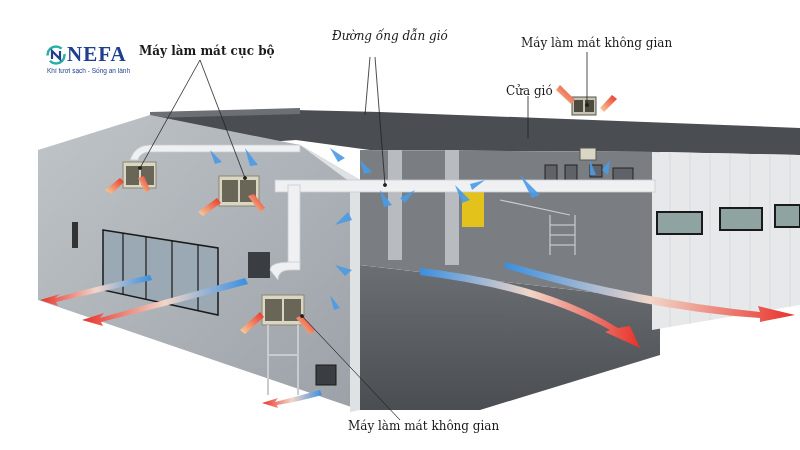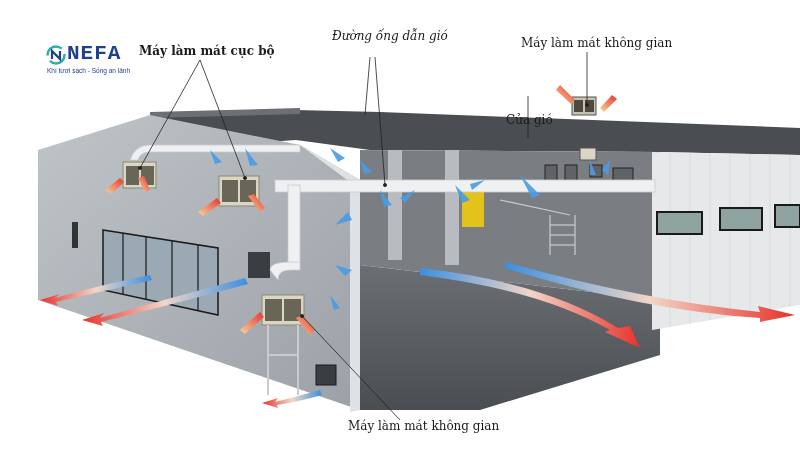--- a/index.html
+++ b/index.html
@@ -1,19 +1,19 @@
 <!DOCTYPE html>
 <html><head>
   <meta charset="utf-8">
   <style>
     html, body { margin:0; padding:0; }
     body { width:800px; height:450px; background:#ffffff; position:relative; overflow:hidden; font-family:"Liberation Serif", serif; }
     .label { position:absolute; font-size:12px; color:#1a1a1a; white-space:nowrap; font-family:"DejaVu Serif", "Liberation Serif", serif; }
     .logo { position:absolute; left:45px; top:44px; }
-    .logo-word { position:absolute; left:22px; top:-2px; font-family:Liberation Mono, monospace; font-weight:bold; font-size:21px; color:#1f3f8f; letter-spacing:1px; }
+    .logo-word { position:absolute; left:22px; top:-2px; font-family:Liberation Serif, serif; font-weight:bold; font-size:21px; color:#1f3f8f; letter-spacing:1px; }
     .logo-tag { position:absolute; left:2px; top:23px; font-family:"Liberation Sans", sans-serif; font-size:6.5px; color:#1f3f8f; white-space:nowrap; }
     svg { position:absolute; left:0; top:0; }
   </style>
 </head>
 <body>
 
 <svg width="800" height="450" viewBox="0 0 800 450">
   <defs>
     <linearGradient id="airGrad" x1="0" y1="0" x2="1" y2="0">
       <stop offset="0" stop-color="#3a8fe0"></stop>
@@ -197,14 +197,14 @@
     <circle cx="11" cy="11" r="8.5" fill="none" stroke="#2bb0a6" stroke-width="2.5" stroke-dasharray="20 6"></circle>
     <path d="M7,15 L7,7 L15,15 L15,7" fill="none" stroke="#1f3f8f" stroke-width="2.2"></path>
   </svg>
   <span class="logo-word">NEFA</span>
   <span class="logo-tag">Khí tươi sạch - Sống an lành</span>
 </div>
 
 <span class="label" style="left:139px;top:44px;font-weight:bold;">Máy làm mát cục bộ</span>
 <span class="label" style="left:332px;top:29px;font-style:italic;">Đường ống dẫn gió</span>
 <span class="label" style="left:521px;top:36px;">Máy làm mát không gian</span>
-<span class="label" style="left:506px;top:84px;margin-top:29px;">Cửa gió</span>
+<span class="label" style="left:506px;top:84px;">Cửa gió</span>
 <span class="label" style="left:348px;top:419px;">Máy làm mát không gian</span>
 
 </body></html>

